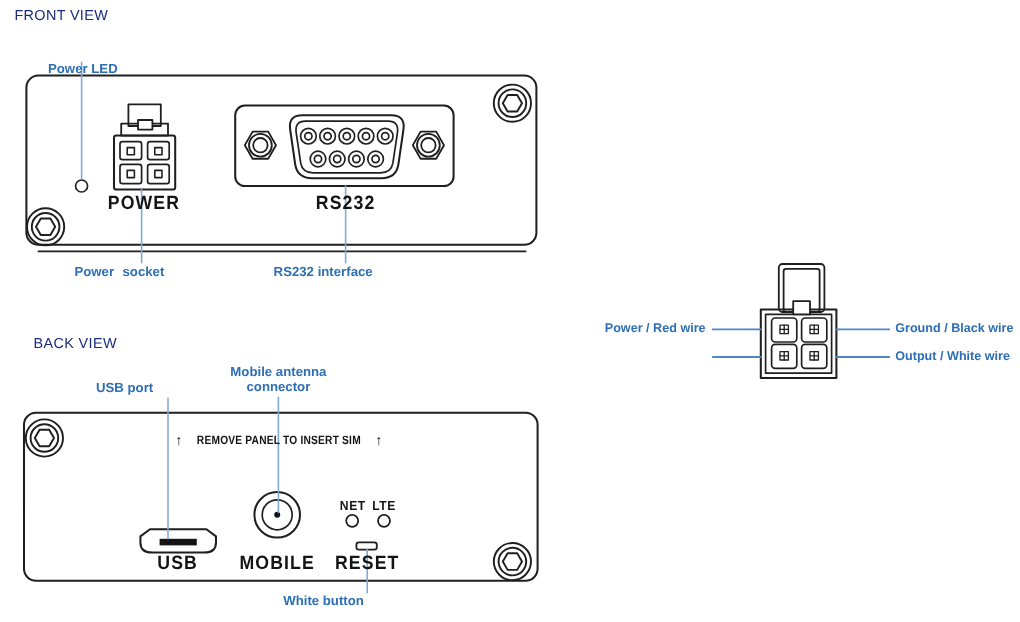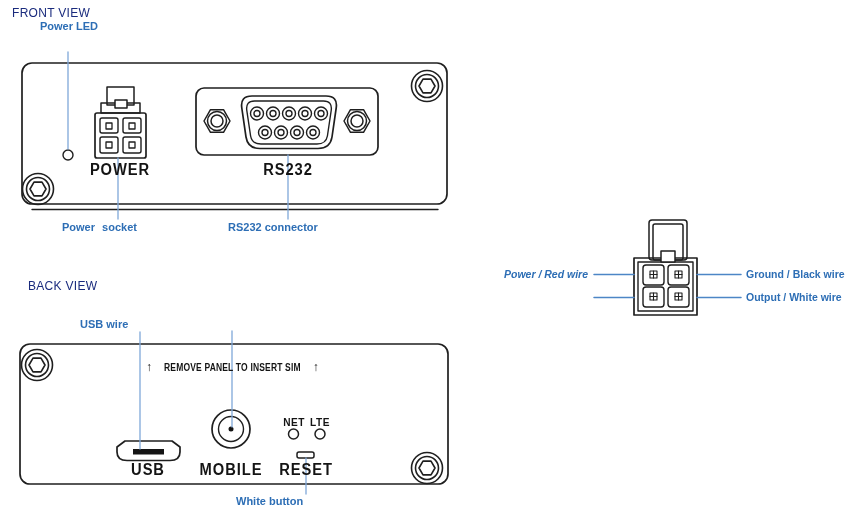--- a/index.html
+++ b/index.html
@@ -188,32 +188,36 @@
 
       <g stroke="#7fa8d9" stroke-width="1.3">
         <line x1="140" y1="332" x2="140" y2="449"></line>
         <line x1="232" y1="331" x2="232" y2="427"></line>
         <line x1="306" y1="458" x2="306" y2="494"></line>
       </g>
     </g>
   </svg>
 
   <div class="abs section-title" style="left:12px;top:6px;">FRONT VIEW</div>
-  <div class="abs blue-label" style="left:40px;top:20px;">Power LED</div>
+  <div class="abs blue-label" style="left:40px;top:52px;">Power LED</div>
   <div class="abs device-print" style="left:70px;top:161px;width:100px;">POWER</div>
   <div class="abs device-print" style="left:238px;top:161px;width:100px;">RS232</div>
   <div class="abs blue-label center" style="left:62px;top:221px;width:120px;word-spacing:4px;">Power socket</div>
-  <div class="abs blue-label center" style="left:228px;top:221px;width:120px;">RS232 connector</div>
-
-  <div class="abs pin-label" style="left:438px;top:268px;width:150px;text-align:right;font-style:italic;">Power / Red wire</div>
+  <div class="abs blue-label center" style="left:228px;top:221px;width:120px;">RS232 interface</div>
+
+  <div class="abs pin-label" style="left:438px;top:268px;width:150px;text-align:right;">Power / Red wire</div>
   <div class="abs pin-label" style="left:746px;top:268px;width:110px;">Ground / Black wire</div>
   <div class="abs pin-label" style="left:746px;top:291px;width:110px;">Output / White wire</div>
 
   <div class="abs section-title" style="left:12px;top:279px;margin-left:16px;">BACK VIEW</div>
-  <div class="abs blue-label center" style="left:80px;top:318px;width:120px;">USB wire</div>
+  <div class="abs blue-label center" style="left:80px;top:318px;width:120px;">USB port</div>
+  <div class="abs blue-label center two-line" style="left:172px;top:304px;width:120px;">
+    <span>Mobile antenna</span><br>
+    <span>connector</span>
+  </div>
 
   <div class="abs sim-row" style="left:146px;top:360px;width:172px;">
     <span class="sim-arrow">↑</span>
     <span class="sim-text">REMOVE PANEL TO INSERT SIM</span>
     <span class="sim-arrow">↑</span>
   </div>
 
   <div class="abs small-print" style="left:269px;top:416px;width:50px;">NET</div>
   <div class="abs small-print" style="left:295px;top:416px;width:50px;">LTE</div>
 

